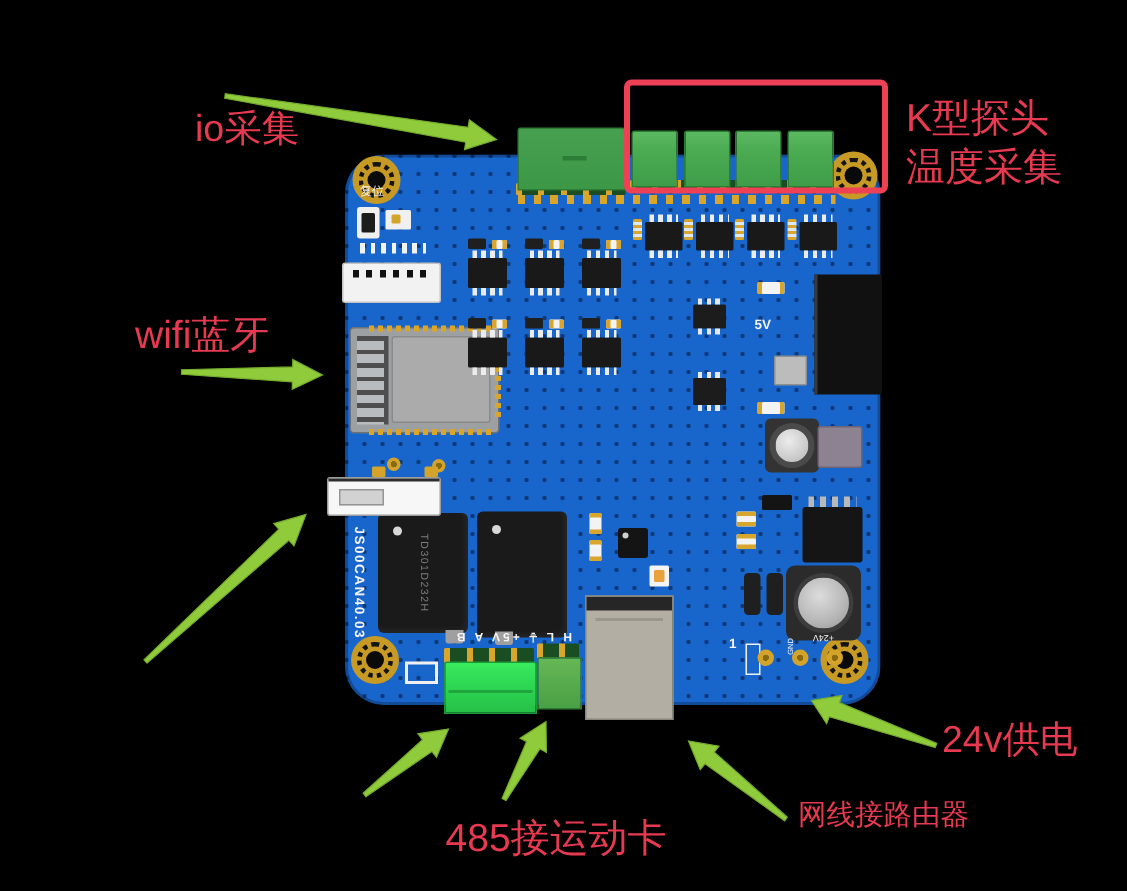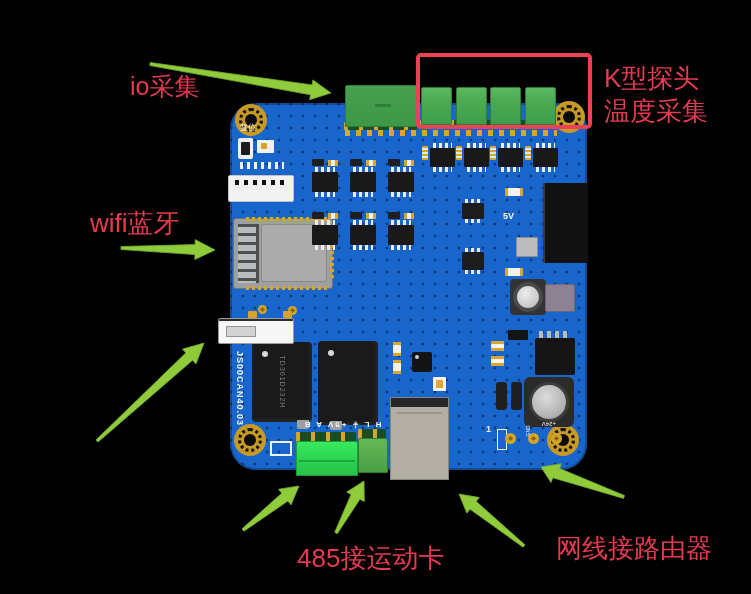--- a/index.html
+++ b/index.html
@@ -233,15 +233,16 @@
     </g>
   </svg>
 
   <div class="ann" style="left:98px;top:71px;font-size:25px;margin-left:32px;">io采集</div>
   <div class="ann" style="left:604px;top:62px;font-size:26px;">
     <div>K型探头</div>
     <div>温度采集</div>
   </div>
   <div class="ann" style="left:90px;top:207px;font-size:26px;">wifi蓝牙</div>
   <div class="ann" style="left:297px;top:542px;font-size:26px;">485接运动卡</div>
-  <div class="ann" style="left:556px;top:532px;font-size:26px;">网线接路由器</div>
+  <div class="ann" style="left:532px;top:532px;font-size:19px;">网线接路由器</div>
+  <div class="ann" style="left:628px;top:478px;font-size:25px;">24v供电</div>
 
 </div>
 
 </body></html>

